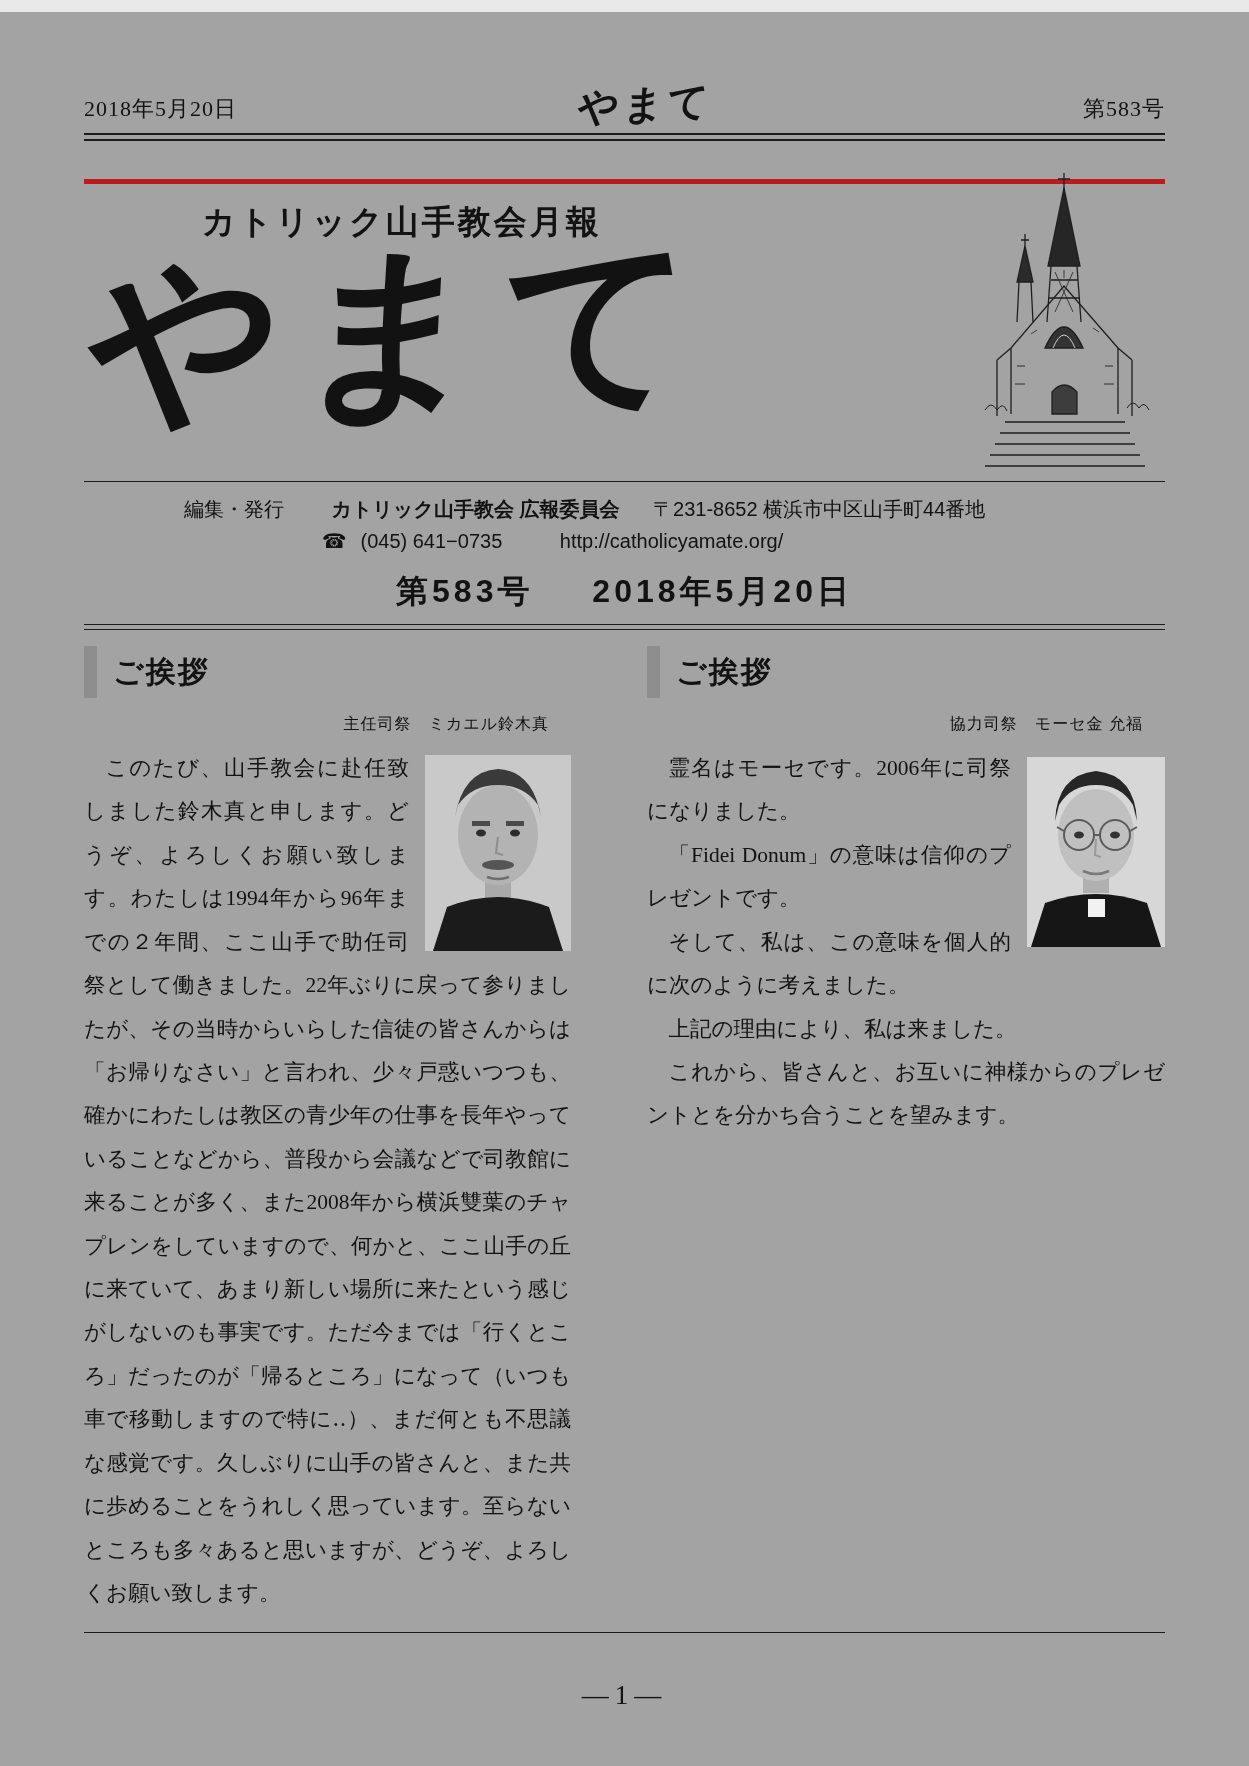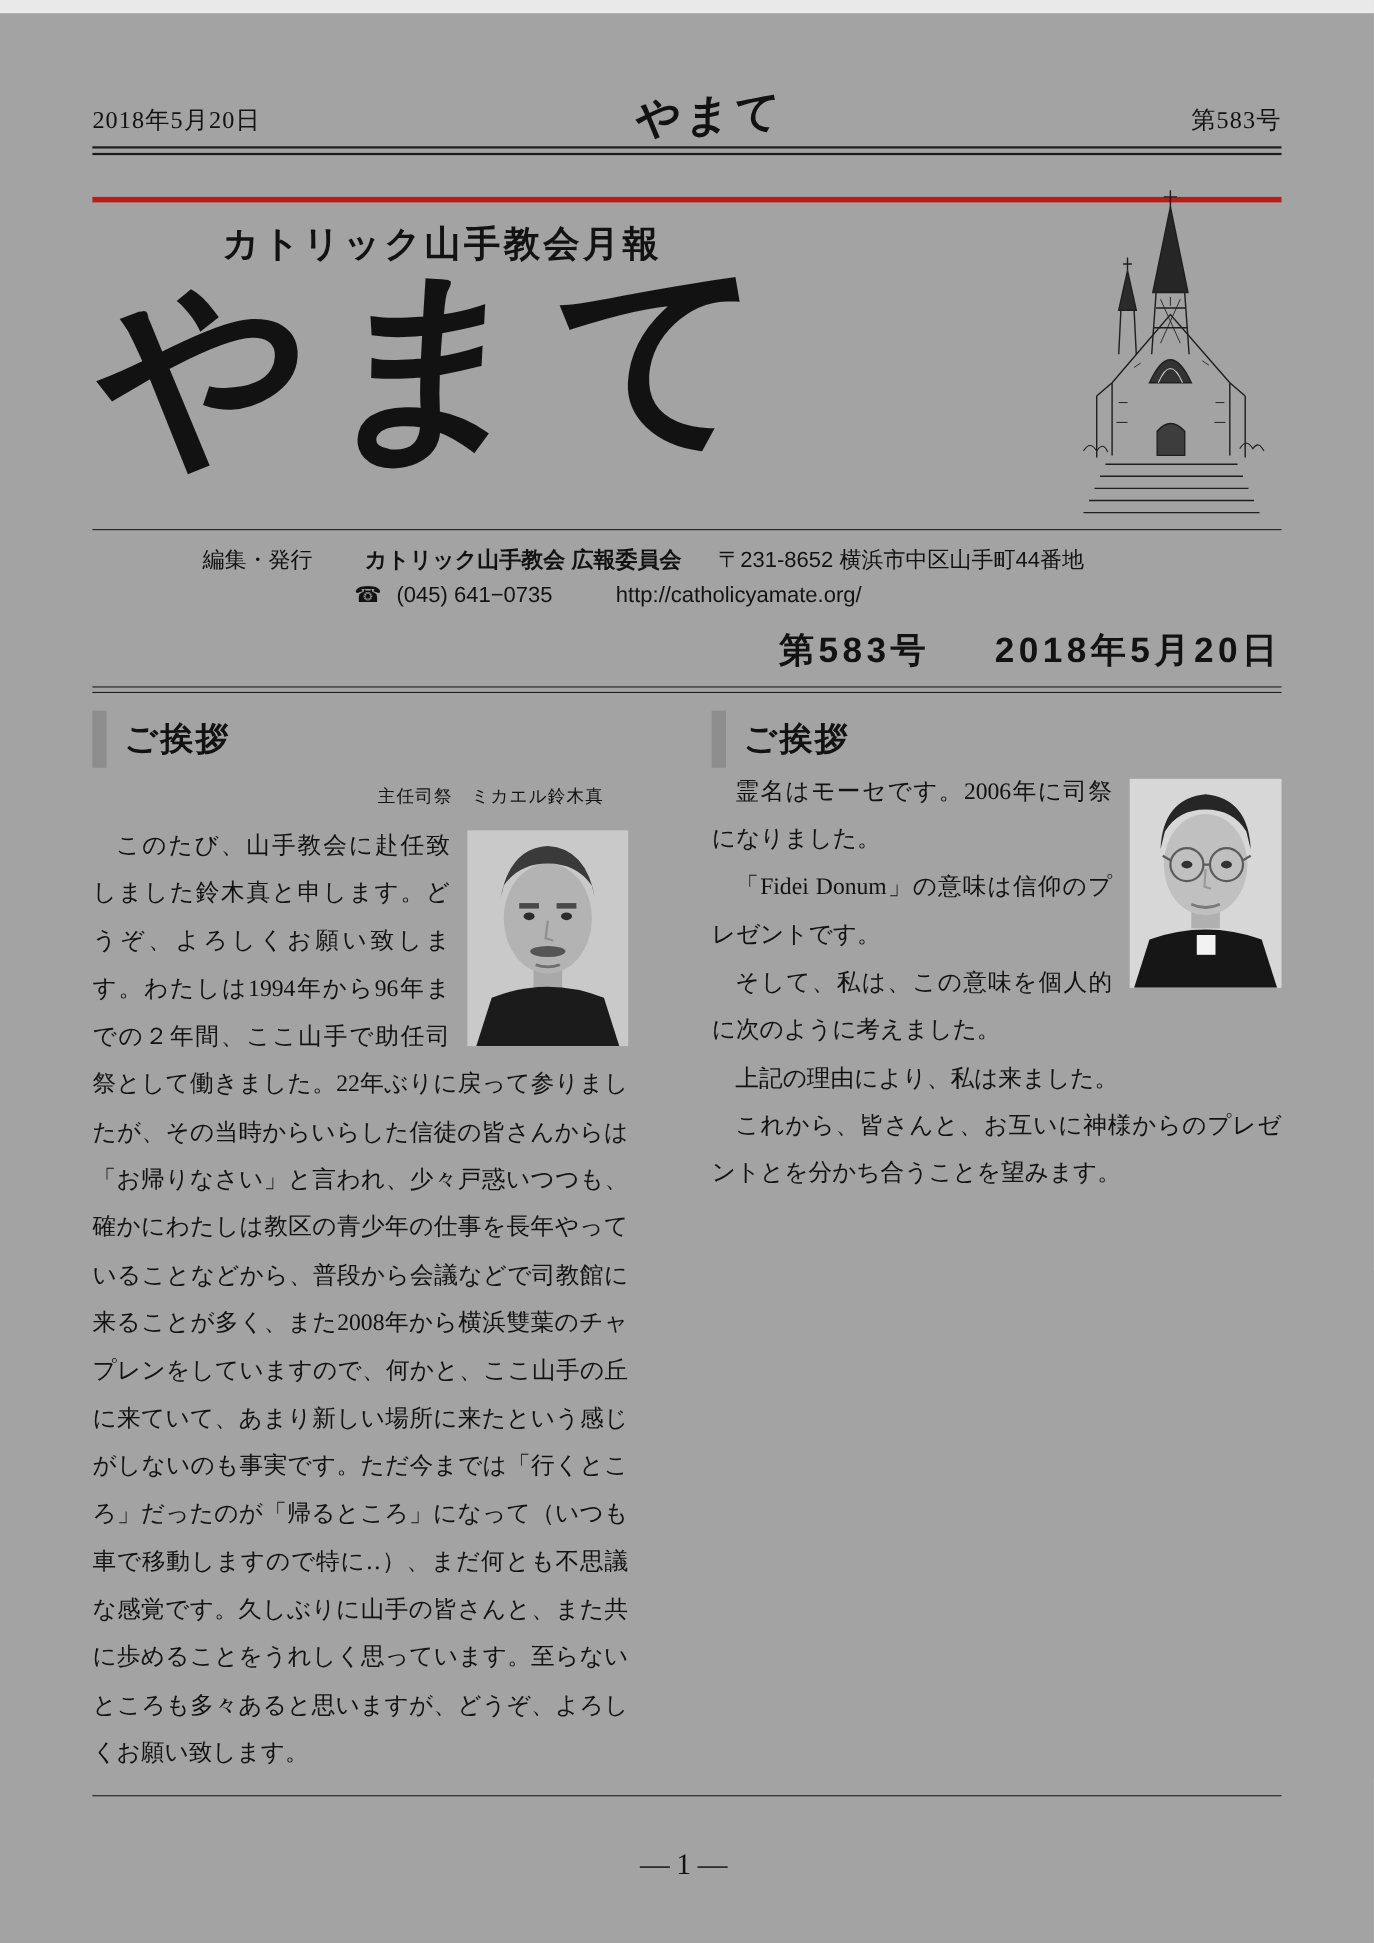--- a/index.html
+++ b/index.html
@@ -60,21 +60,21 @@
     font-size:20px;line-height:1.5;
   }
   .pub-row1{padding-left:100px;}
   .pub-label{font-family:"Liberation Serif","DejaVu Serif",serif;margin-right:42px;}
   .pub-org{font-weight:bold;margin-right:28px;}
   .pub-row2{padding-left:238px;margin-top:2px;}
   .tel-icon{margin-right:8px;}
   .pub-phone{margin-right:52px;}
 
   .issue-banner{
-    text-align:right;
+    text-align:center;
     font-family:"Liberation Sans","DejaVu Sans",sans-serif;
     font-weight:bold;font-size:32px;letter-spacing:4px;
     margin-top:14px;
   }
   .issue-banner .ib-no{margin-right:46px;}
   .double-rule.thin{border-top-width:1.5px;border-bottom-width:1.5px;height:4px;margin-top:10px;}
 
   
   .columns{display:flex;margin-top:16px;}
   .col-left{width:487px;margin-right:76px;}
@@ -200,20 +200,21 @@
           </span>
           <p>このたび、山手教会に赴任致しました鈴木真と申します。どうぞ、よろしくお願い致します。わたしは1994年から96年までの２年間、ここ山手で助任司祭として働きました。22年ぶりに戻って参りましたが、その当時からいらした信徒の皆さんからは「お帰りなさい」と言われ、少々戸惑いつつも、確かにわたしは教区の青少年の仕事を長年やっていることなどから、普段から会議などで司教館に来ることが多く、また2008年から横浜雙葉のチャプレンをしていますので、何かと、ここ山手の丘に来ていて、あまり新しい場所に来たという感じがしないのも事実です。ただ今までは「行くところ」だったのが「帰るところ」になって（いつも車で移動しますので特に‥）、まだ何とも不思議な感覚です。久しぶりに山手の皆さんと、また共に歩めることをうれしく思っています。至らないところも多々あると思いますが、どうぞ、よろしくお願い致します。</p>
         </div>
       </div>
 
       <div class="col-right">
         <div class="section-head">
           <span class="gray-bar"></span>
           <span>ご挨拶</span>
         </div>
+        <div class="byline">協力司祭　モーセ金 允福</div>
         <div class="body-text">
           <span class="photo right-priest">
             <svg width="138" height="190" viewBox="0 0 138 190">
               <rect width="138" height="190" fill="#d7d7d7"></rect>
               <rect x="56" y="112" width="26" height="24" fill="#b0b0b0"></rect>
               <path d="M4,190 L18,146 Q69,128 120,146 L134,190 Z" fill="#161616"></path>
               <rect x="61" y="142" width="17" height="18" fill="#f2f2f2"></rect>
               <ellipse cx="69" cy="78" rx="38" ry="46" fill="#c0c0c0"></ellipse>
               <path d="M28,64 Q30,18 69,14 Q108,18 110,64 L106,48 Q94,28 69,28 Q44,28 32,48 Z" fill="#262626"></path>
               <circle cx="52" cy="78" r="15" stroke="#5b5b5b" stroke-width="2" fill="none"></circle>

